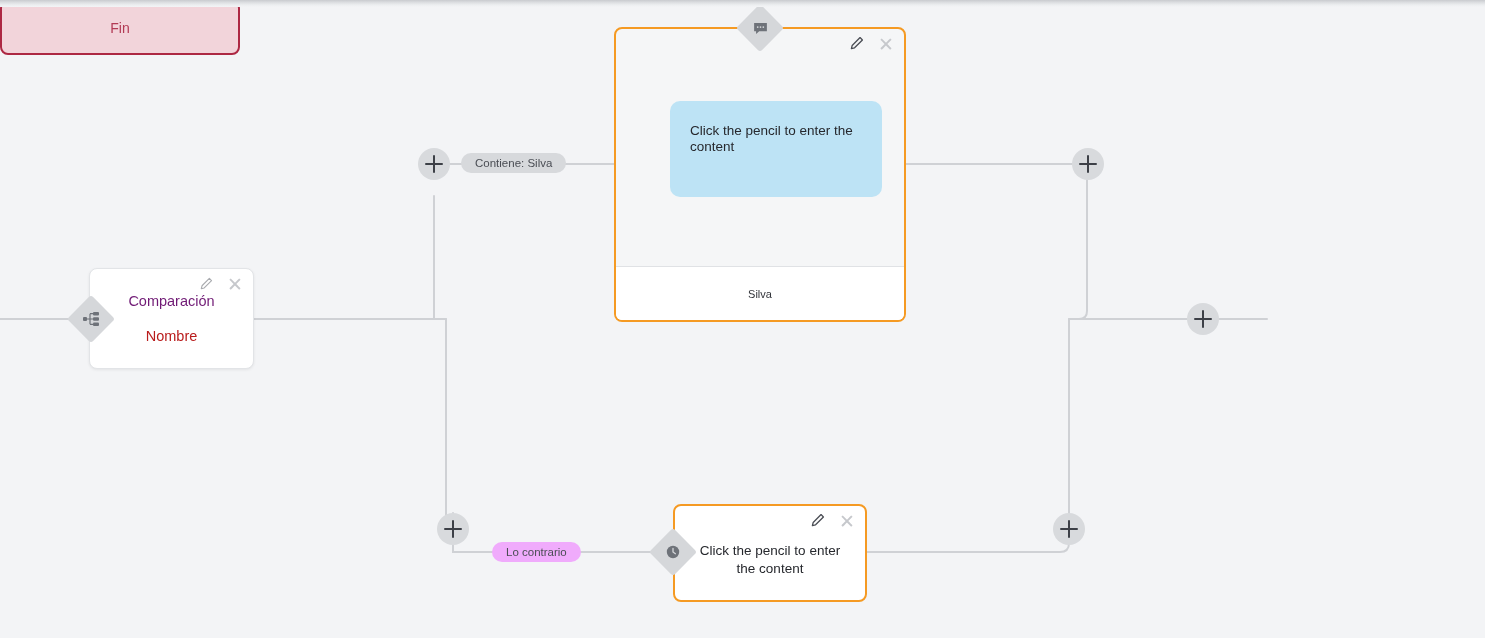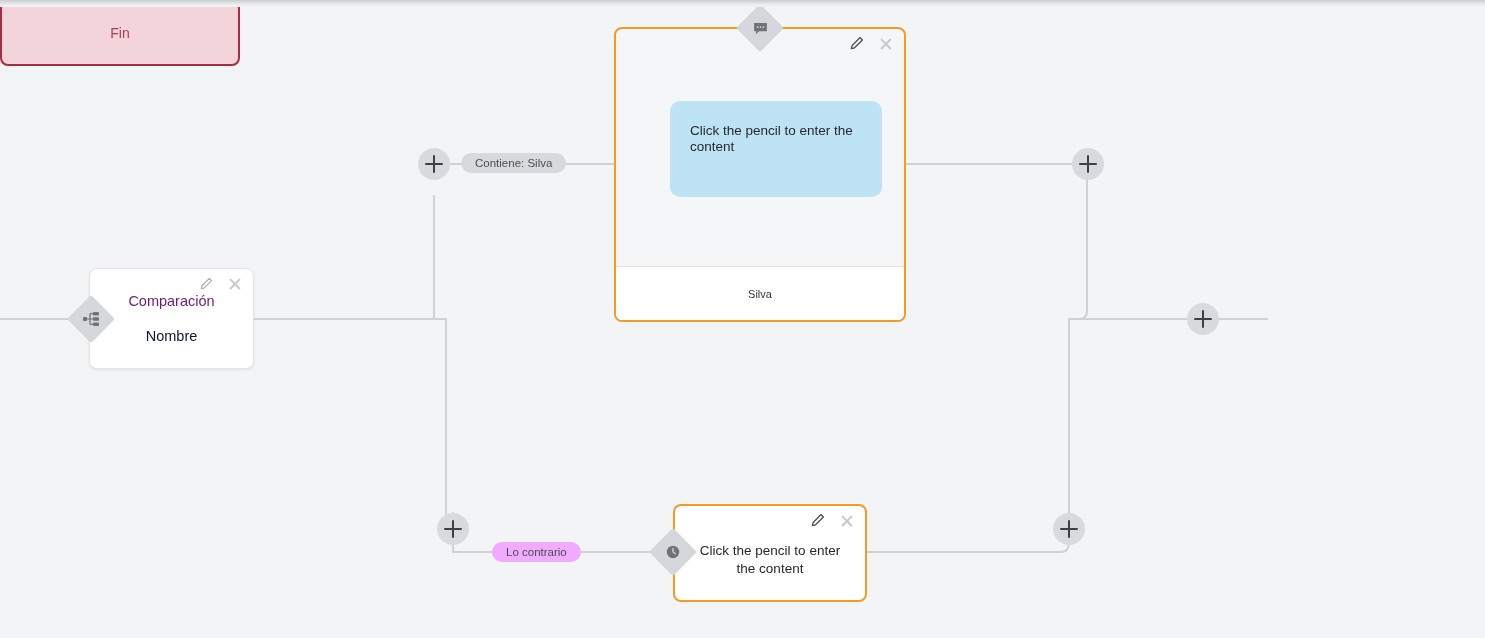--- a/index.html
+++ b/index.html
@@ -105,21 +105,21 @@
   
   #node-comparison {
     left: 89px; top: 268px; width: 165px; height: 101px;
     border: 1px solid #e2e4e7;
     box-shadow: 0 1px 3px rgba(0,0,0,0.07);
     display: flex; flex-direction: column;
     align-items: center; justify-content: center;
     gap: 19px;
   }
   #node-comparison .ctitle { font-size: 14.5px; color: #701a75; }
-  #node-comparison .csub   { font-size: 14.5px; color: #0f172a; }
+  #node-comparison .csub   { font-size: 14.5px; color: #b91c1c; }
 
   
   #node-message {
     left: 614px; top: 27px; width: 292px; height: 295px;
     border: 2px solid #f59a23;
     background: #f5f6f7;
     display: flex; flex-direction: column;
     overflow: hidden;
   }
   #node-message .msg-body {
@@ -156,21 +156,21 @@
   }
   #node-wait .wait-text {
     font-size: 13.5px;
     line-height: 1.3;
     color: #26282d;
     text-align: center;
   }
 
   
   #node-end {
-    left: 1267px; top: 284px; width: 240px; height: 66px;
+    left: 1267px; top: 284px; width: 240px; height: 55px;
     background: #f2d4da;
     border: 2px solid #ad2843;
     border-radius: 8px;
     display: flex; align-items: center; justify-content: center;
   }
   #node-end .endlabel { font-size: 14px; color: #b23a54; }
 </style>
 </head>
 <body>
 

